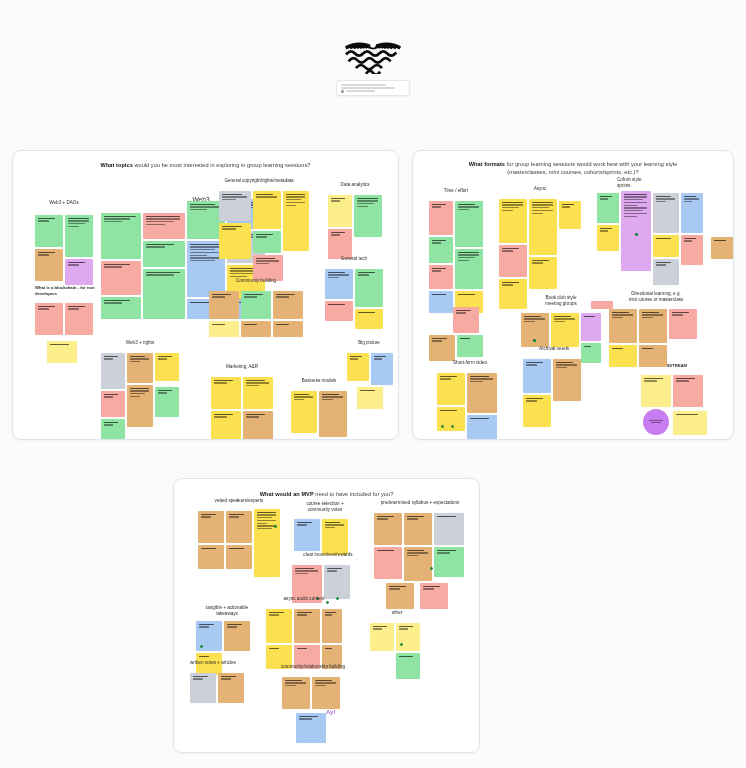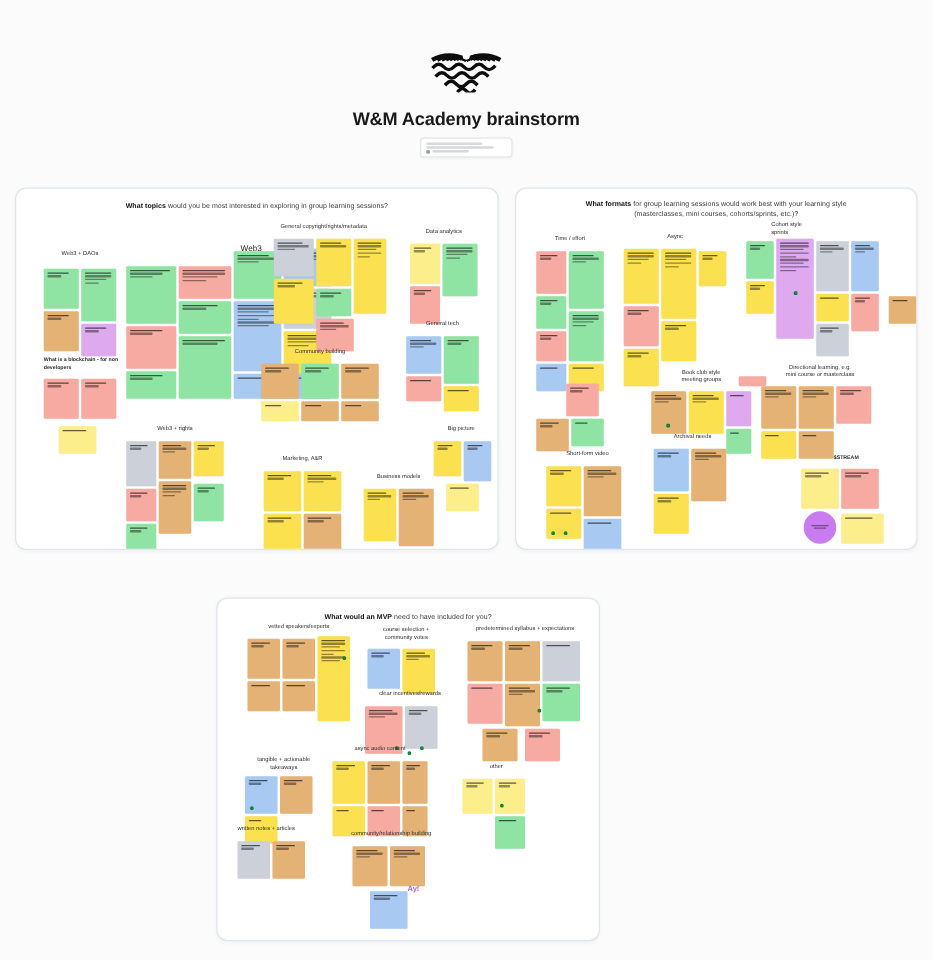--- a/index.html
+++ b/index.html
@@ -157,21 +157,20 @@
         </g>
         <circle cx="50" cy="53" r="4.6" fill="#fff"></circle>
         <g fill="none" stroke="#0d0d0d" stroke-width="4.4" stroke-linecap="square">
           <path d="M8 67 q6.5 -7 13 0 t13 0 t13 0 t13 0 t13 0 t13 0"></path>
           <path d="M12 78 q6.5 -7 13 0 t13 0 t13 0 t13 0 t13 0"></path>
           <path d="M24 89 q6.5 -7 13 0 t13 0 t13 0"></path>
           <path d="M40 98 q5 -6 10 0 t10 0"></path>
         </g>
       </svg>
     </div>
-    <div class="board-title">W&amp;M Academy brainstorm</div>
     <div class="meta-card">
       <div class="meta-line l1"></div>
       <div class="meta-line l2"></div>
       <div class="meta-row">
         <div class="meta-dot"></div>
         <div class="meta-line l3"></div>
       </div>
     </div>
   </div>
 

